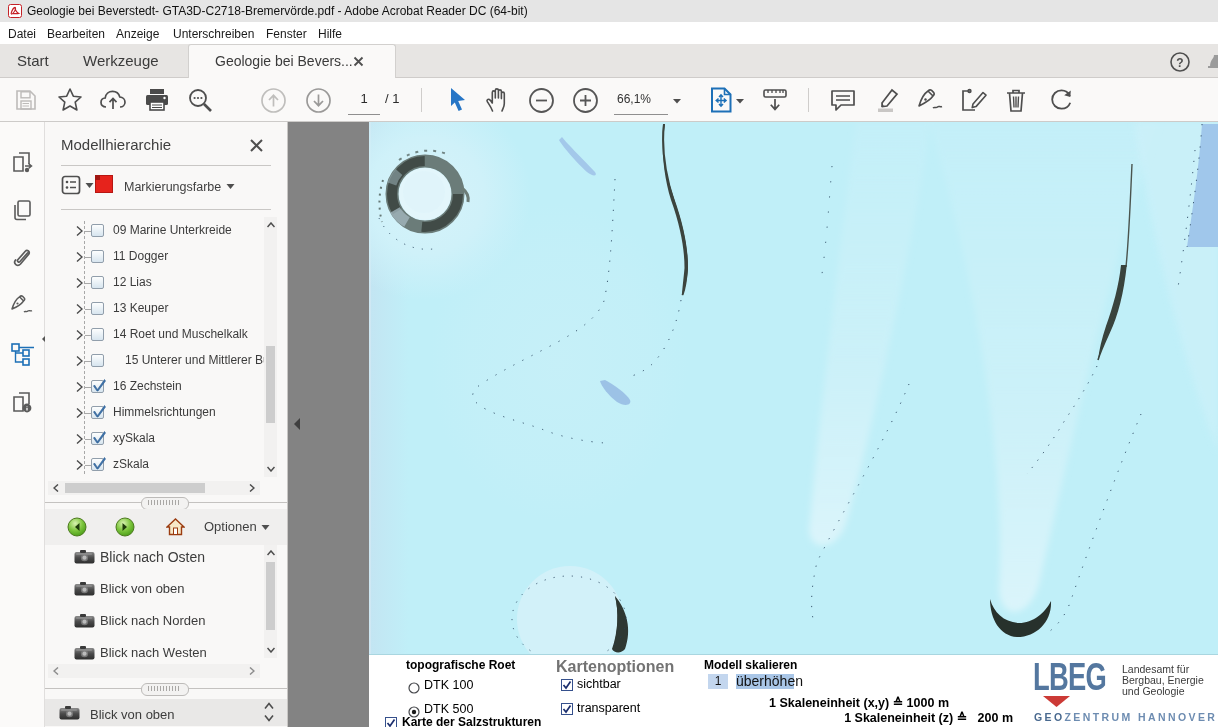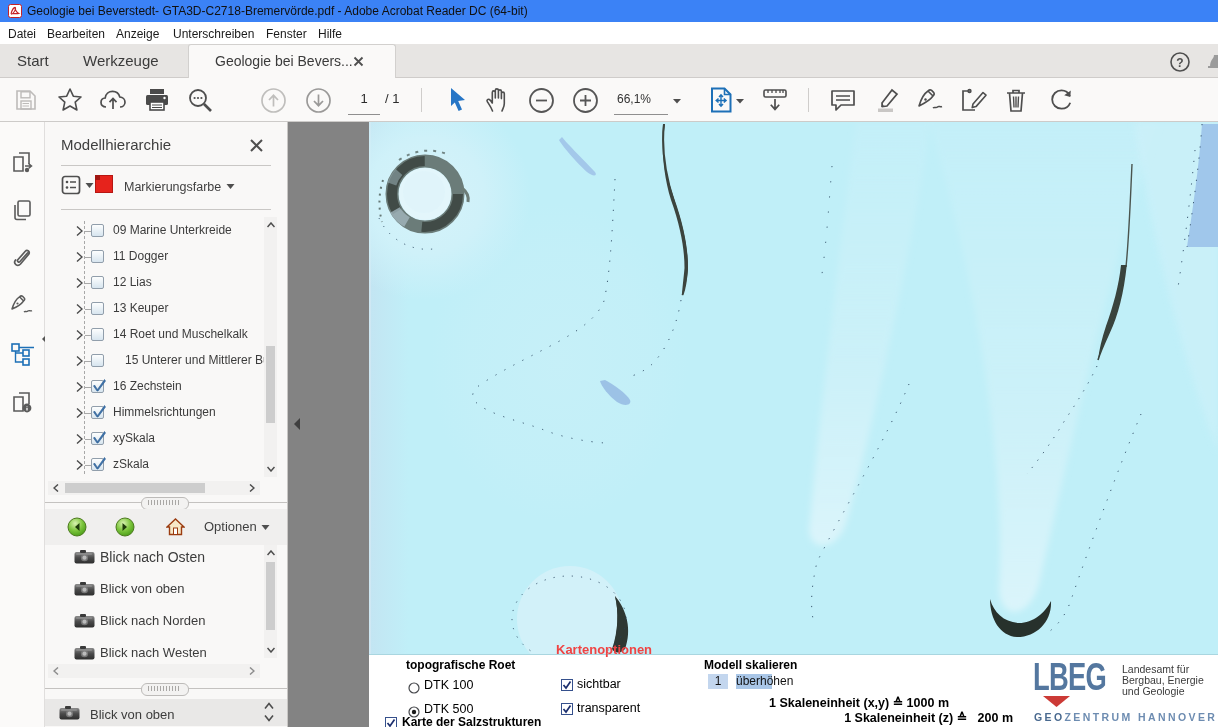--- a/index.html
+++ b/index.html
@@ -1,18 +1,18 @@
 <!DOCTYPE html>
 <html><head><meta charset="utf-8">
 <style>
 html,body{margin:0;padding:0;}
 body{width:1218px;height:727px;overflow:hidden;position:relative;font-family:"Liberation Sans",sans-serif;background:#fff;}
 .abs{position:absolute;}
 
-#titlebar{left:0;top:0;width:1218px;height:22px;background:#3b82f6;}
+#titlebar{left:0;top:0;width:1218px;height:22px;background:#e5e5e5;}
 #titlebar .ttext{left:27px;top:4px;font-size:12px;color:#111;}
 #menubar{left:0;top:22px;width:1218px;height:22px;background:#fff;}
 #menubar span{position:absolute;top:5px;font-size:12px;color:#1a1a1a;}
 #tabbar{left:0;top:44px;width:1218px;height:34px;background:#e7e5e3;border-bottom:1px solid #cfccca;box-sizing:border-box;}
 .tabtxt{top:8px;font-size:15px;color:#3b3b3b;}
 #activetab{left:188px;top:0px;width:208px;height:34px;background:#faf9f8;border:1px solid #d2d0ce;border-bottom:none;border-radius:3px 3px 0 0;box-sizing:border-box;}
 #toolbar{left:0;top:78px;width:1218px;height:44px;background:#faf9f8;border-bottom:1px solid #cdcbc9;box-sizing:border-box;}
 
 #rail{left:0;top:122px;width:44px;height:605px;background:#fbfaf9;border-right:1px solid #e0dedd;}
 #panel{left:45px;top:122px;width:242px;height:605px;background:#f9f8f7;border-right:1px solid #c8c6c4;overflow:hidden;}
@@ -598,38 +598,38 @@
       </svg>
 </span>
 <span class="abs" style="left:55px;top:580px;font-size:12.5px;color:#000">DTK 500</span>
 <span class="abs" style="left:16px;top:593px">
  <svg width="12" height="12" viewBox="0 0 12 12">
         <rect x="0.5" y="0.5" width="11" height="11" fill="#fff" stroke="#35508c" stroke-width="1"></rect>
         <path d="M2.5 6 L5 9 L9.5 2.5" fill="none" stroke="#1c2f6e" stroke-width="1.7"></path>
       </svg>
 </span>
 <span class="abs bold" style="left:33px;top:593px;font-size:12px;color:#000">Karte der Salzstrukturen</span>
-<span class="abs bold" style="left:187px;top:520px;font-size:13px;color:#ef4444">Kartenoptionen</span>
+<span class="abs bold" style="left:187px;top:536px;font-size:16px;color:#737373">Kartenoptionen</span>
 <span class="abs" style="left:192px;top:555px">
  <svg width="12" height="12" viewBox="0 0 12 12">
         <rect x="0.5" y="0.5" width="11" height="11" fill="#fff" stroke="#35508c" stroke-width="1"></rect>
         <path d="M2.5 6 L5 9 L9.5 2.5" fill="none" stroke="#1c2f6e" stroke-width="1.7"></path>
       </svg>
 </span>
 <span class="abs" style="left:208px;top:555px;font-size:12.5px;color:#000">sichtbar</span>
 <span class="abs" style="left:192px;top:579px">
  <svg width="12" height="12" viewBox="0 0 12 12">
         <rect x="0.5" y="0.5" width="11" height="11" fill="#fff" stroke="#35508c" stroke-width="1"></rect>
         <path d="M2.5 6 L5 9 L9.5 2.5" fill="none" stroke="#1c2f6e" stroke-width="1.7"></path>
       </svg>
 </span>
 <span class="abs" style="left:208px;top:579px;font-size:12.5px;color:#000">transparent</span>
 <span class="abs bold" style="left:335px;top:536px;font-size:12px;color:#000">Modell skalieren</span>
 <div class="abs" style="left:339px;top:552px;width:20px;height:15px;background:#c3d6ee;text-align:center;font-size:12px;color:#111;line-height:15px">1</div>
-<div class="abs" style="left:367px;top:552px;width:36px;height:15px;background:#a9c6e7;font-size:12px;color:#111;line-height:15px">überhöhen</div>
+<div class="abs" style="left:367px;top:552px;width:58px;height:15px;background:#a9c6e7;font-size:14px;color:#111;line-height:15px">überhöhen</div>
 <span class="abs bold" style="left:400px;top:573px;width:244px;font-size:12.5px;color:#000">1 Skaleneinheit (x,y) ≙ 1000 m</span>
 <span class="abs bold" style="left:400px;top:588px;width:244px;text-align:right;font-size:12.5px;color:#000">1 Skaleneinheit (z) ≙&nbsp;&nbsp; 200 m</span>
 
 <span class="abs bold" style="left:664px;top:541px;font-size:38px;line-height:28px;color:#54779f;letter-spacing:-1px;transform:scaleX(0.72);transform-origin:left;white-space:nowrap">LBEG</span>
 <svg class="abs" style="left:674px;top:574px" width="27" height="11" viewBox="0 0 27 11">
       <path d="M0 0 H27 L13.5 11 Z" fill="#cc3a36"></path>
     </svg>
 <span class="abs bold" style="left:665px;top:589px;font-size:10.5px;color:#49698f;letter-spacing:2.4px;transform-origin:left;white-space:nowrap">GEO<span style="color:#6d8cb1">ZENTRUM HANNOVER</span></span>
 <span class="abs" style="left:753px;top:542px;font-size:10.5px;color:#3b3b3b;line-height:11px;white-space:nowrap">Landesamt für<br>Bergbau, Energie<br>und Geologie</span>
 </div>

